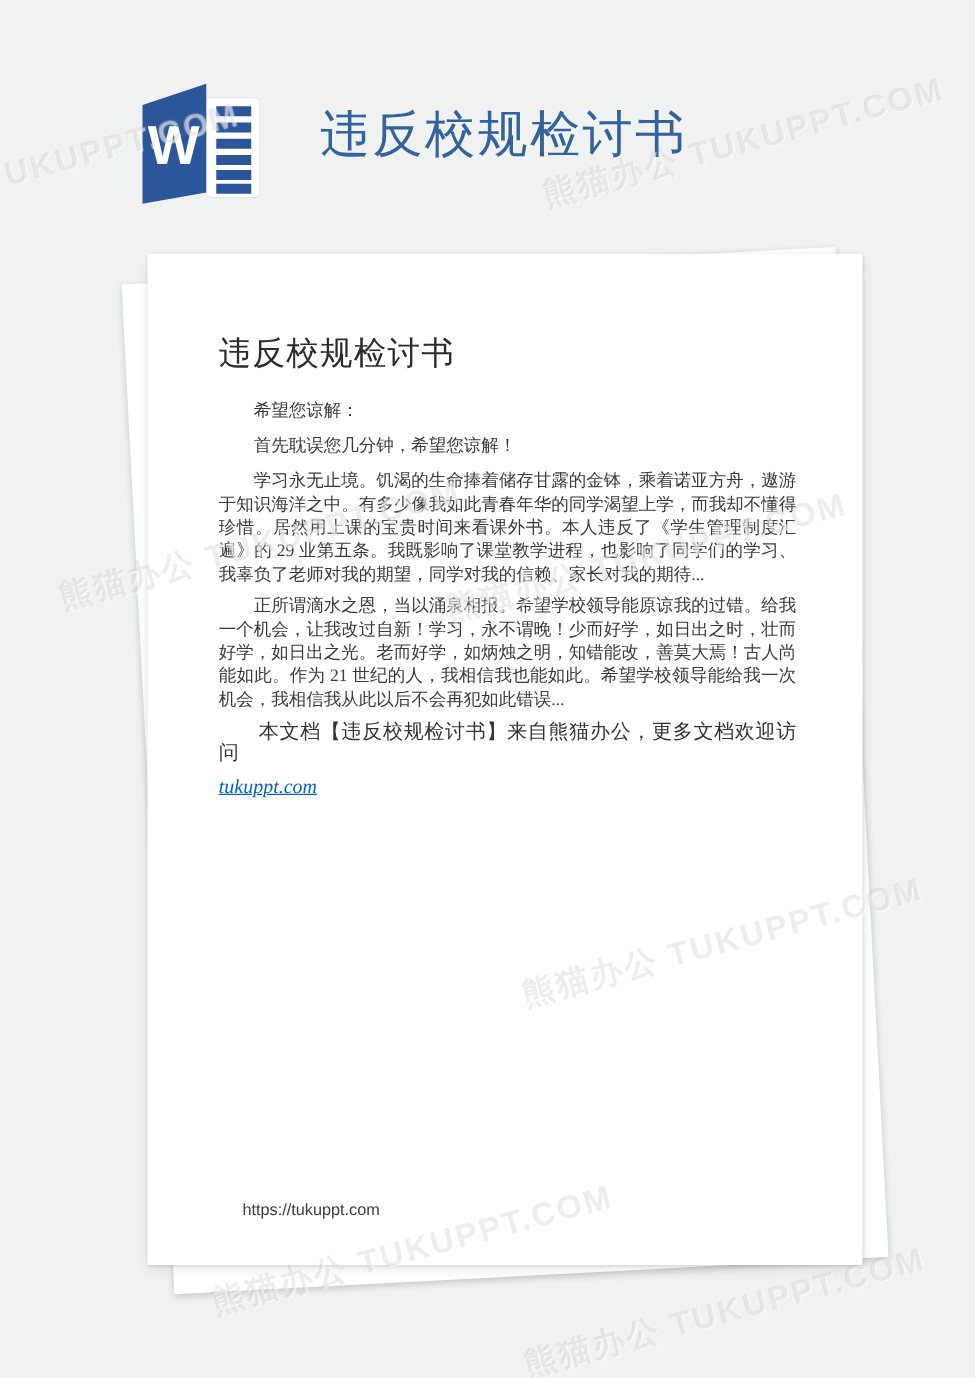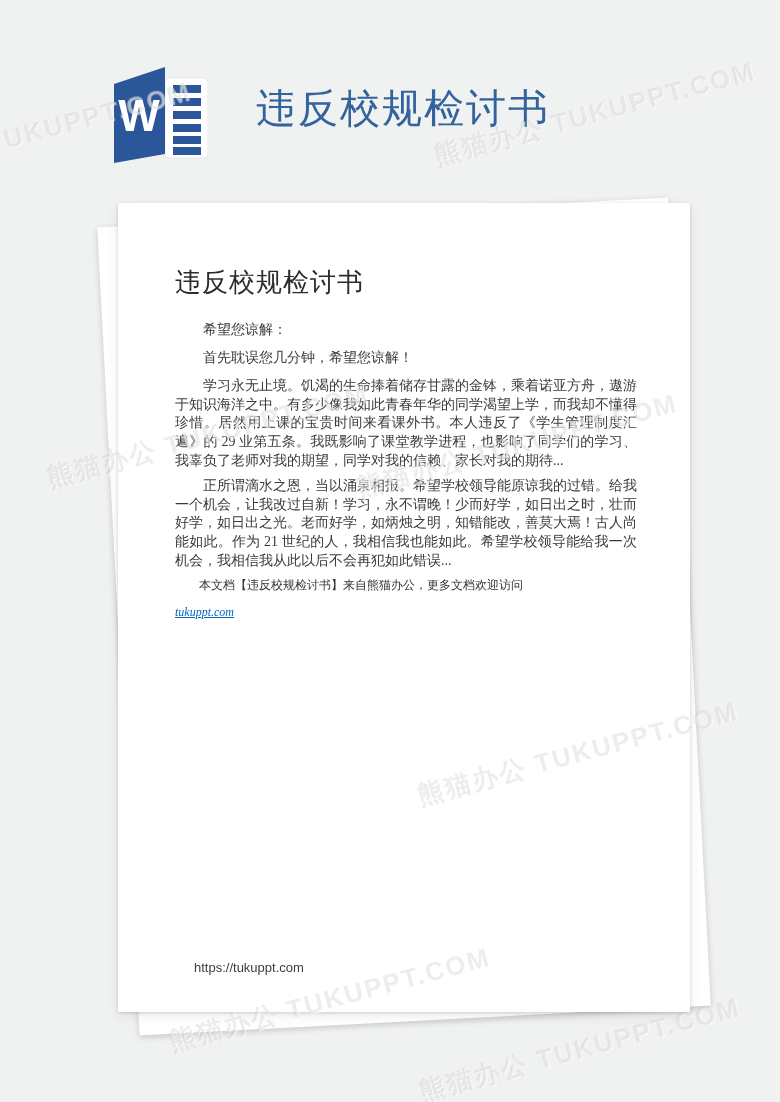--- a/index.html
+++ b/index.html
@@ -41,21 +41,21 @@
     font-family:"Liberation Serif","DejaVu Serif",serif;
     color:#3a3a3a; font-size:14px; line-height:18.6px; text-align:justify;
   }
   .doc-title {
     font-size:26px; font-weight:400; letter-spacing:1px; color:#2c2c2c;
     margin:0 0 22px 0; line-height:32px; text-align:left;
   }
   .doc-content p { margin:0 0 9.5px 0; text-indent:2em; }
   .doc-content p.para { margin-bottom:7px; }
   .source {
-    margin-top:4px; font-size:12px; line-height:17px; color:#333333;
+    margin-top:4px; font-size:16px; line-height:17px; color:#333333;
   }
   .source-note { text-indent:0; margin:0; }
   .source a { color:#0563c1; text-decoration:underline;font-style:italic; }
   .page-url {
     position:absolute; left:76px; top:757px;
     font-family:"Liberation Sans",sans-serif; font-size:13px; color:#3c3c3c;
   }
 
   
   #watermark-layer {

